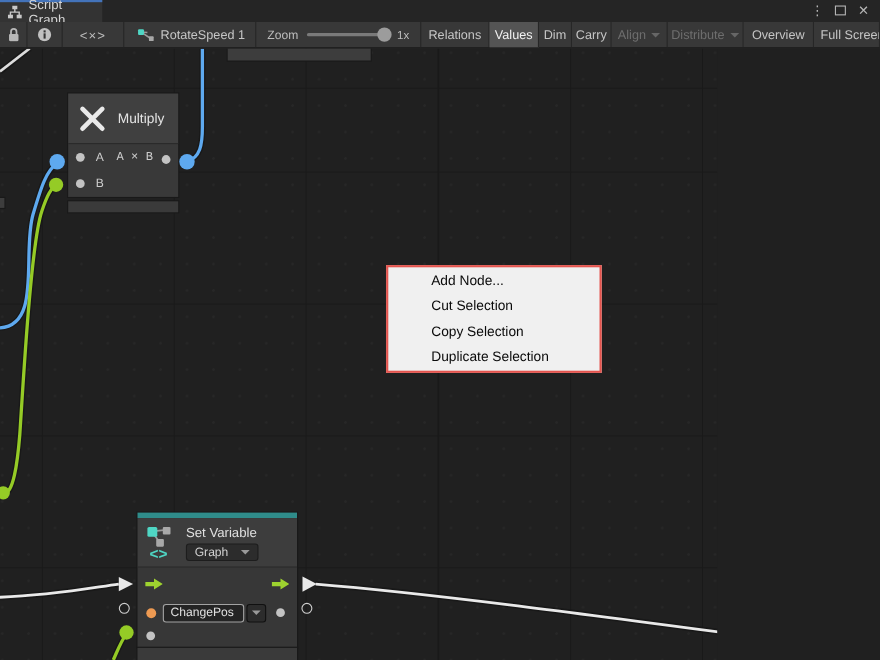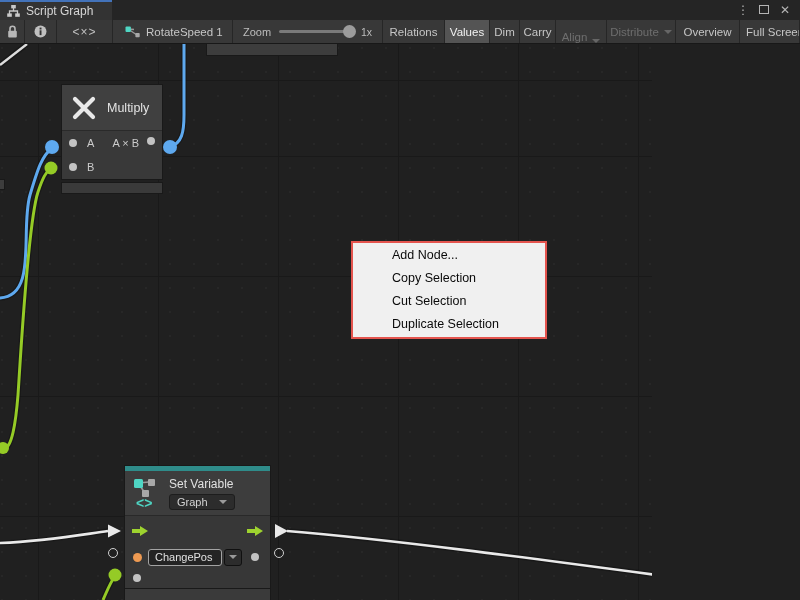--- a/index.html
+++ b/index.html
@@ -3,21 +3,21 @@
 <meta charset="utf-8">
 <style>
   * { margin:0; padding:0; box-sizing:border-box; }
   html,body { width:800px; height:600px; overflow:hidden; background:#202020;
     font-family:"Liberation Sans", sans-serif; -webkit-font-smoothing:antialiased; }
   .app { position:relative; width:800px; height:600px; }
 
   
   .titlebar { position:absolute; left:0; top:0; width:800px; height:20px;
     background:#252525; display:flex; align-items:stretch; z-index:50; }
-  .tab { width:112px; background:#333333; border-top:2px solid #4373ba;
+  .tab { width:93px; background:#333333; border-top:2px solid #4373ba;
     display:flex; align-items:center; padding-left:7px; gap:6px; }
   .tab-title { font-size:12px; color:#d6d6d6; }
   .win-controls { margin-left:auto; display:flex; align-items:center; gap:7px; padding-right:8px; }
   .win-btn { color:#b5b5b5; font-size:12px; line-height:12px; width:14px; text-align:center; cursor:default; }
   .maxbox { width:10px; height:9px; border:1.5px solid #b5b5b5; }
 
   
   .toolbar { position:absolute; left:0; top:20px; width:800px; height:24px;
     background:#383838; border-bottom:1px solid #181818; display:flex; z-index:50; }
   .cell { height:100%; display:flex; align-items:center; justify-content:center;
@@ -55,21 +55,21 @@
 
   .mul-header { height:46px; background:#404040; display:flex; align-items:center;
     padding:0 10px; gap:11px; border-bottom:1px solid #2a2a2a; }
   .mul-title { font-size:12.5px; color:#e3e3e3; }
   .mul-body { background:#393939; }
   .prow { height:24px; display:flex; align-items:center; padding:0 7px; }
   .plabel { font-size:11px; color:#cccccc; margin-left:10px; }
   .dot { width:9px; height:9px; border-radius:50%; background:#c3c3c3; flex:0 0 auto; }
   .dot.small { width:8px; height:8px; }
   .dot.orange { background:#ee9a52; }
-  .rgroup { margin-left:auto; display:flex; align-items:flex-start; gap:8px; }
+  .rgroup { margin-left:auto; display:flex; align-items:flex-end; gap:8px;font-family:Liberation Mono, monospace; }
   .rgroup .plabel { margin-left:0; }
 
   .sv-strip { height:5px; background:#2f8c8a; }
   .sv-header { background:#3d3d3d; padding:6px 8px 5px 8px; display:flex; gap:9px;
     border-bottom:1px solid #292929; }
   .sv-title { font-size:12px; color:#e0e0e0; }
   .pill { margin-top:3px; display:inline-flex; align-items:center; background:#2c2c2c;
     border:1px solid #1d1d1d; border-radius:3px; padding:1px 7px; font-size:11px;
     color:#d2d2d2; gap:6px; }
   .sv-body { background:#373737; }
@@ -205,22 +205,22 @@
 
       <polygon points="275,524 288,531 275,538" fill="#e9e9e9"></polygon>
       <path d="M 287 531 C 410 541 580 565 800 594" stroke="#e9e9e9" stroke-width="2.6" fill="none"></path>
 
       <path d="M 0 65 L 27 44" stroke="#dddddd" stroke-width="2.4" fill="none"></path>
     </svg>
   </div>
 
   <div class="ctx-menu">
     <div class="ctx-item">Add Node...</div>
+    <div class="ctx-item">Cut Selection</div>
     <div class="ctx-item">Copy Selection</div>
-    <div class="ctx-item">Cut Selection</div>
     <div class="ctx-item">Duplicate Selection</div>
   </div>
 
   <div class="titlebar">
     <div class="tab">
       <svg width="13" height="12" viewBox="0 0 13 12">
         <path d="M6.5 3 V6 M2.5 9 V6 H10.5 V9" stroke="#c8c8c8" stroke-width="1.3" fill="none"></path>
         <rect x="4.2" y="0" width="4.6" height="3.4" fill="#c8c8c8"></rect>
         <rect x="0.2" y="8.4" width="4.6" height="3.4" fill="#c8c8c8"></rect>
         <rect x="8.2" y="8.4" width="4.6" height="3.4" fill="#c8c8c8"></rect>
@@ -263,21 +263,21 @@
       <span style="font-size:11px; color:#bdbdbd;">Zoom</span>
       <span class="zoom-track">
         <span class="zoom-handle"></span>
       </span>
       <span class="zoom-val">1x</span>
     </div>
     <div class="cell btn" style="width:62px;">Relations</div>
     <div class="cell btn active" style="width:45px;">Values</div>
     <div class="cell btn" style="width:30px;">Dim</div>
     <div class="cell btn" style="width:36px;">Carry</div>
-    <div class="cell btn disabled" style="width:51px;align-items:flex-end;">
+    <div class="cell btn disabled" style="width:51px;">
       <span>Align</span>
       <span class="caret"></span>
     </div>
     <div class="cell btn disabled" style="width:69px;">
       <span>Distribute</span>
       <span class="caret"></span>
     </div>
     <div class="cell btn" style="width:64px;">Overview</div>
     <div class="cell btn" style="width:60px; justify-content:flex-start; padding-left:6px;">Full Screen</div>
   </div>

